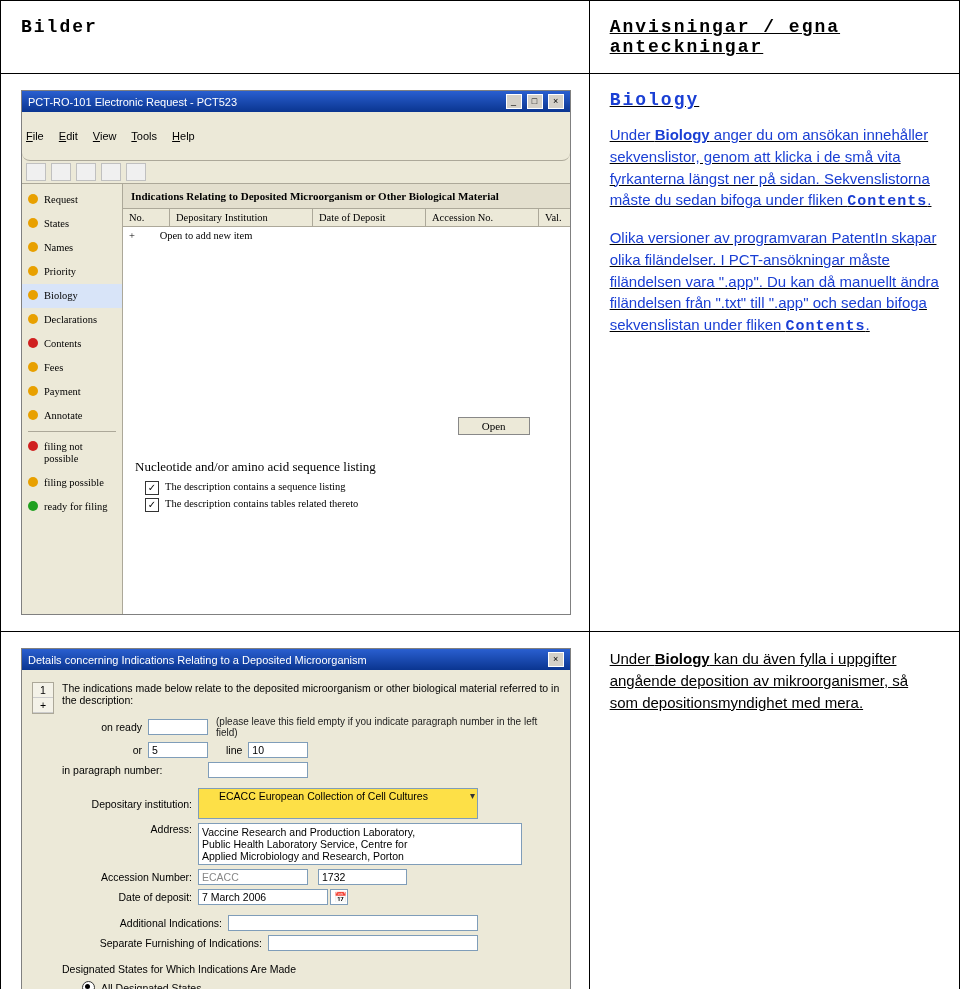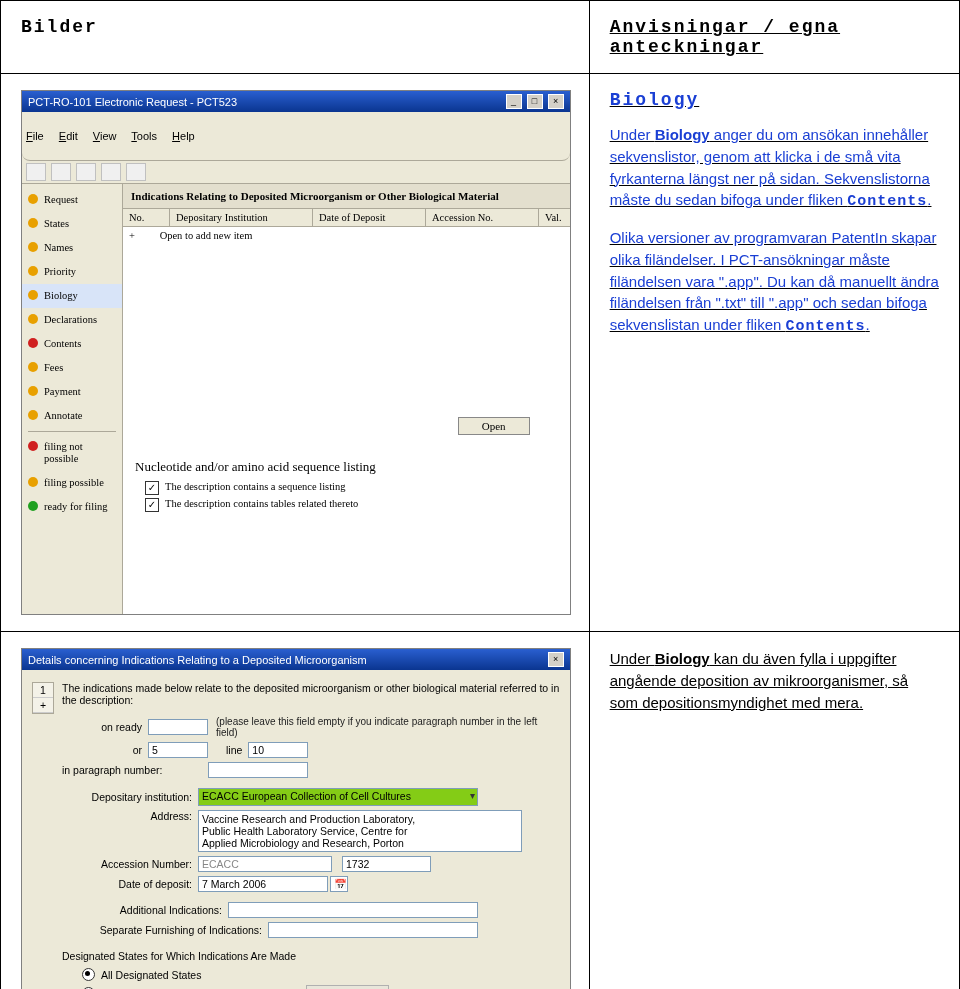--- a/index.html
+++ b/index.html
@@ -158,22 +158,22 @@
   .finput {
     border: 1px solid #7f9db9;
     background: #fff;
     padding: 1px 3px;
     height: 16px;
     font-size: 10.5px;
     box-sizing: border-box;
   }
   .fhint { font-size: 10px; color: #222; margin-left: 8px; flex: 1; }
   .fselect {
-    border: 1px solid #7f9db9; background: #84cc16;
-    padding: 1px 3px; height: 18px; font-size: 10.5px;
+    border: 1px solid #7f9db9; background: #fde047;
+    padding: 1px 20px; height: 31px; font-size: 10.5px;
     position: relative; box-sizing: border-box;
   }
   .fselect::after {
     content: "▾";
     position: absolute; right: 2px; top: 1px;
     font-size: 10px; color: #333;
   }
   .ftext {
     border: 1px solid #7f9db9; background: #fff;
     padding: 2px 3px; font-size: 10.5px; line-height: 12px;
@@ -343,21 +343,21 @@
                 <span class="fselect" style="width:280px">ECACC European Collection of Cell Cultures</span>
               </div>
               <div class="frow" style="align-items:flex-start">
                 <span class="flabel r">Address:</span>
                 <span class="ftext" style="width:324px;white-space:pre-line">Vaccine Research and Production Laboratory,
 Public Health Laboratory Service, Centre for
 Applied Microbiology and Research, Porton</span>
               </div>
               <div class="frow">
                 <span class="flabel r">Accession Number:</span>
-                <span class="finput" style="width:134px;color:#888">ECACC</span>
+                <span class="finput" style="width:110px;color:#888">ECACC</span>
                 <span style="width:10px"></span>
                 <span class="finput" style="width:89px">1732</span>
               </div>
               <div class="frow">
                 <span class="flabel r">Date of deposit:</span>
                 <span class="finput" style="width:130px">7 March 2006</span>
                 <span class="finput" style="width:18px;text-align:center;margin-left:2px">📅</span>
               </div>
 
               <div class="frow" style="margin-top:10px">

